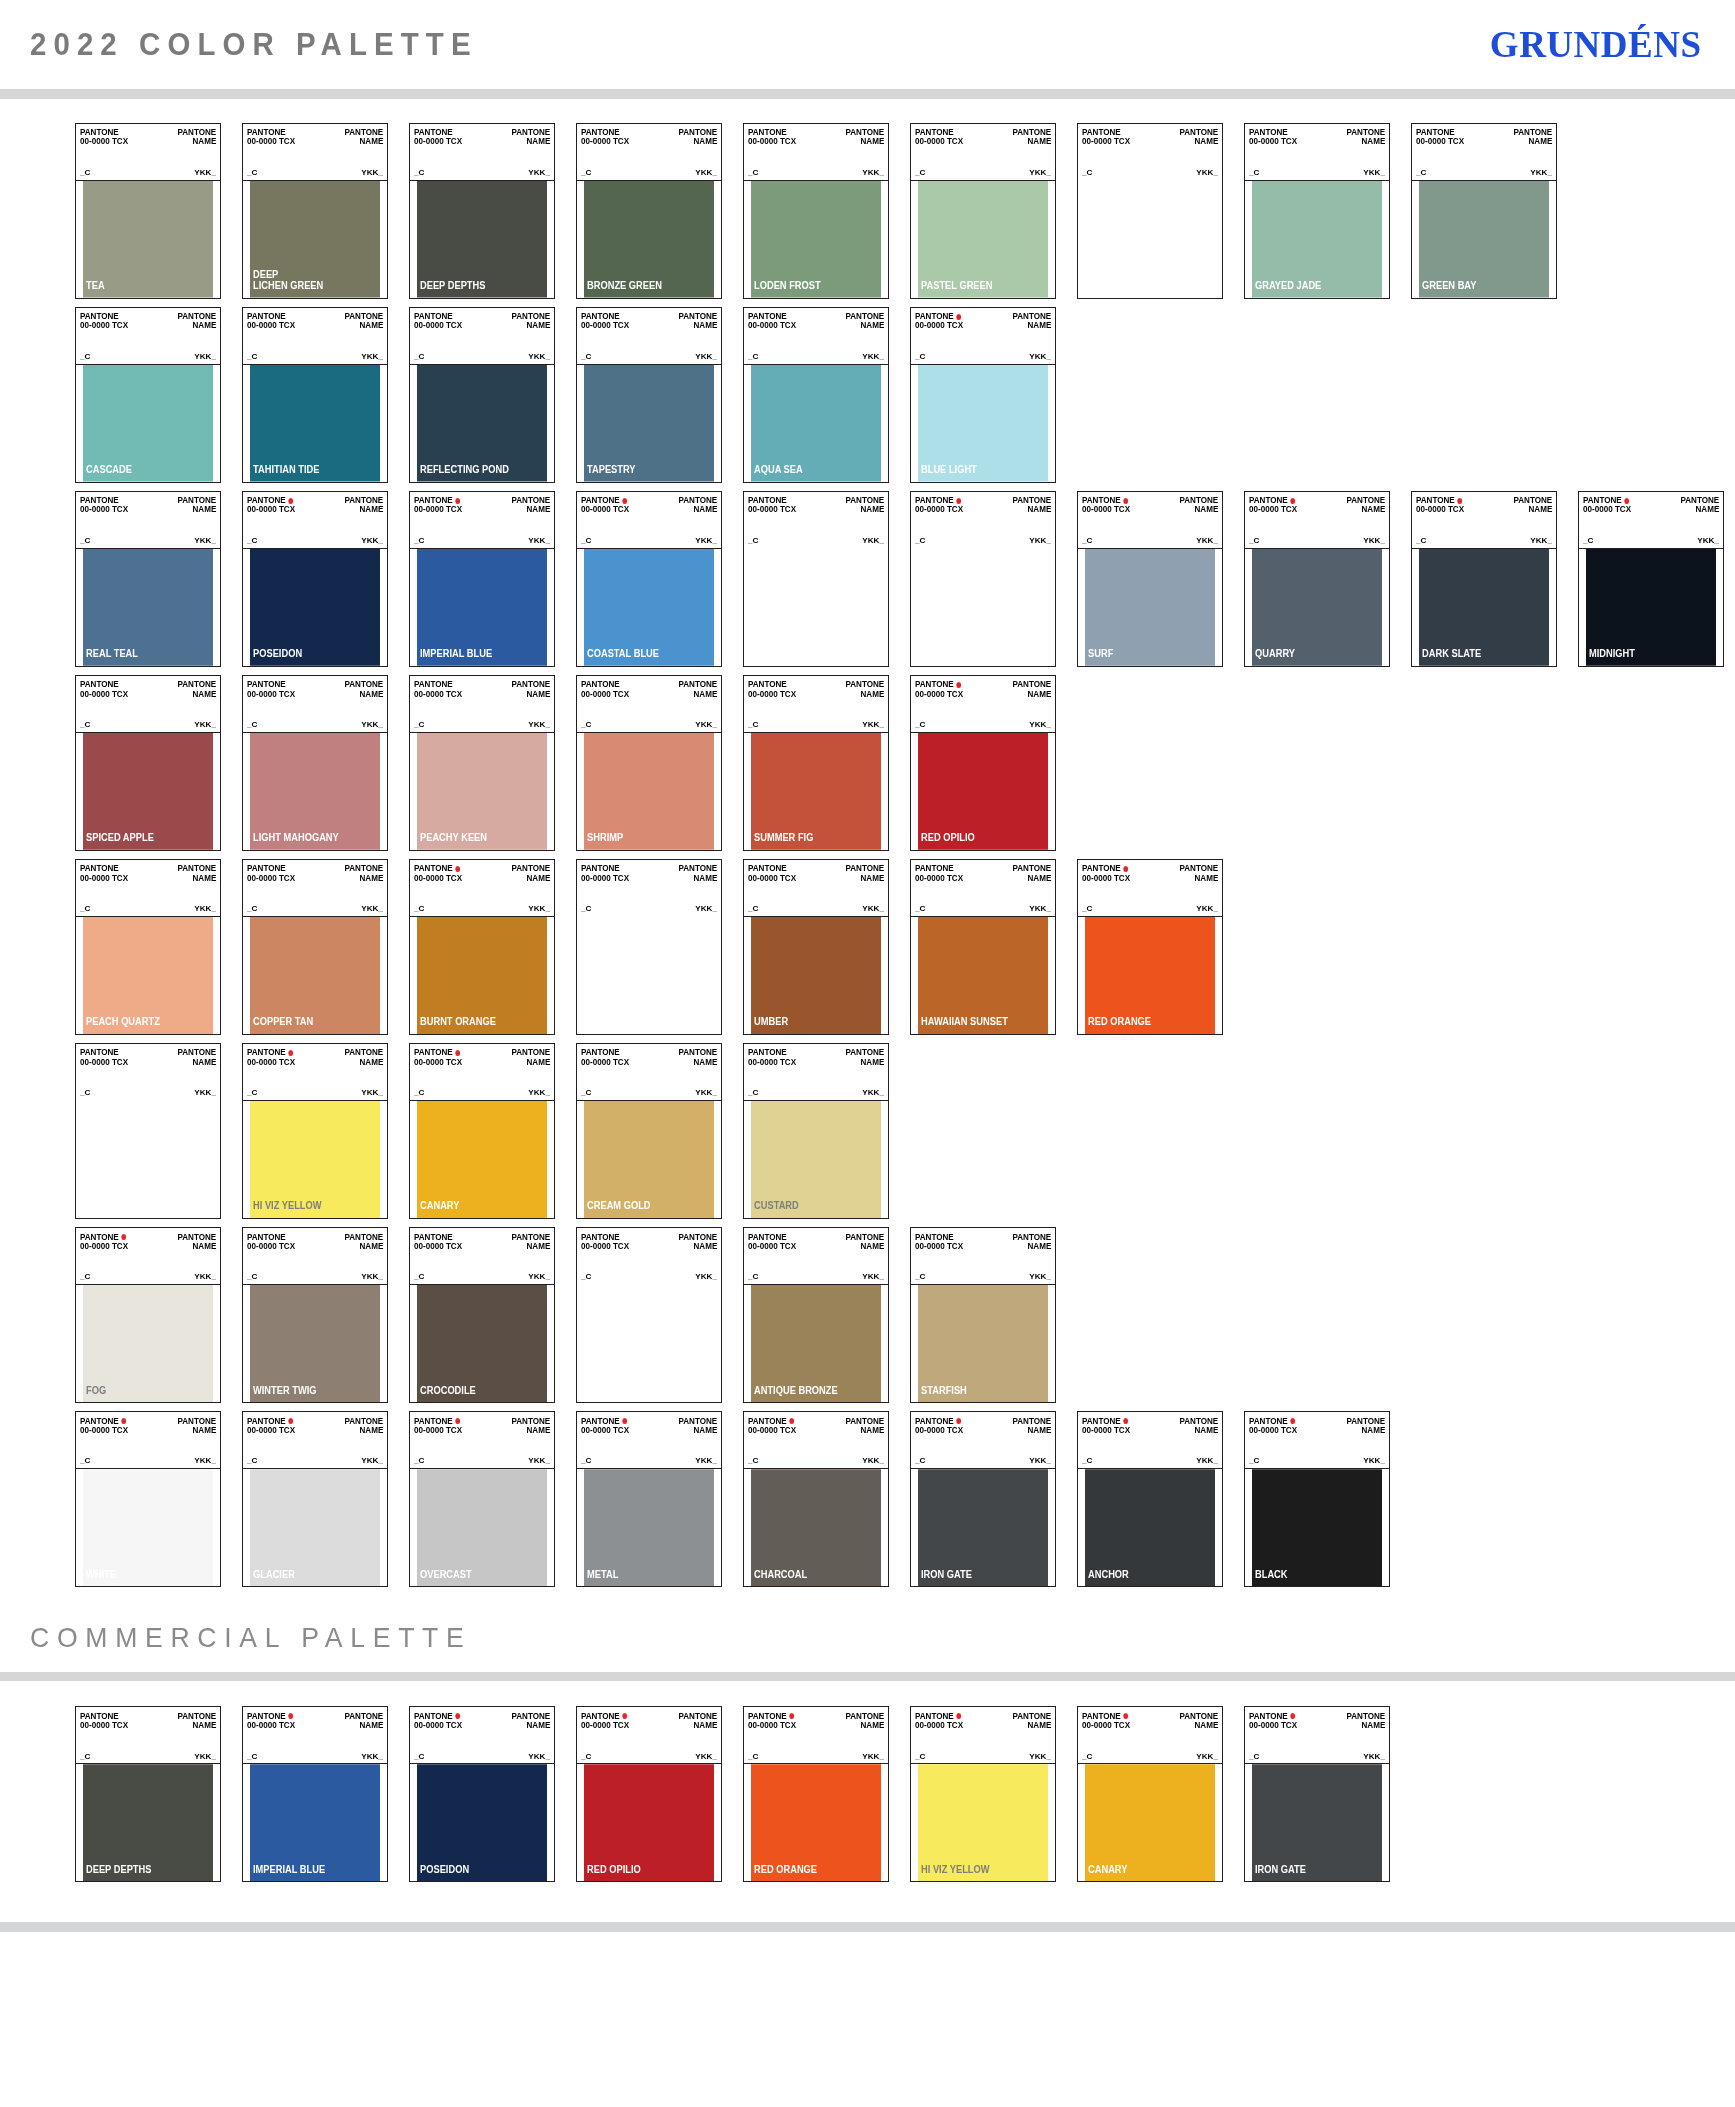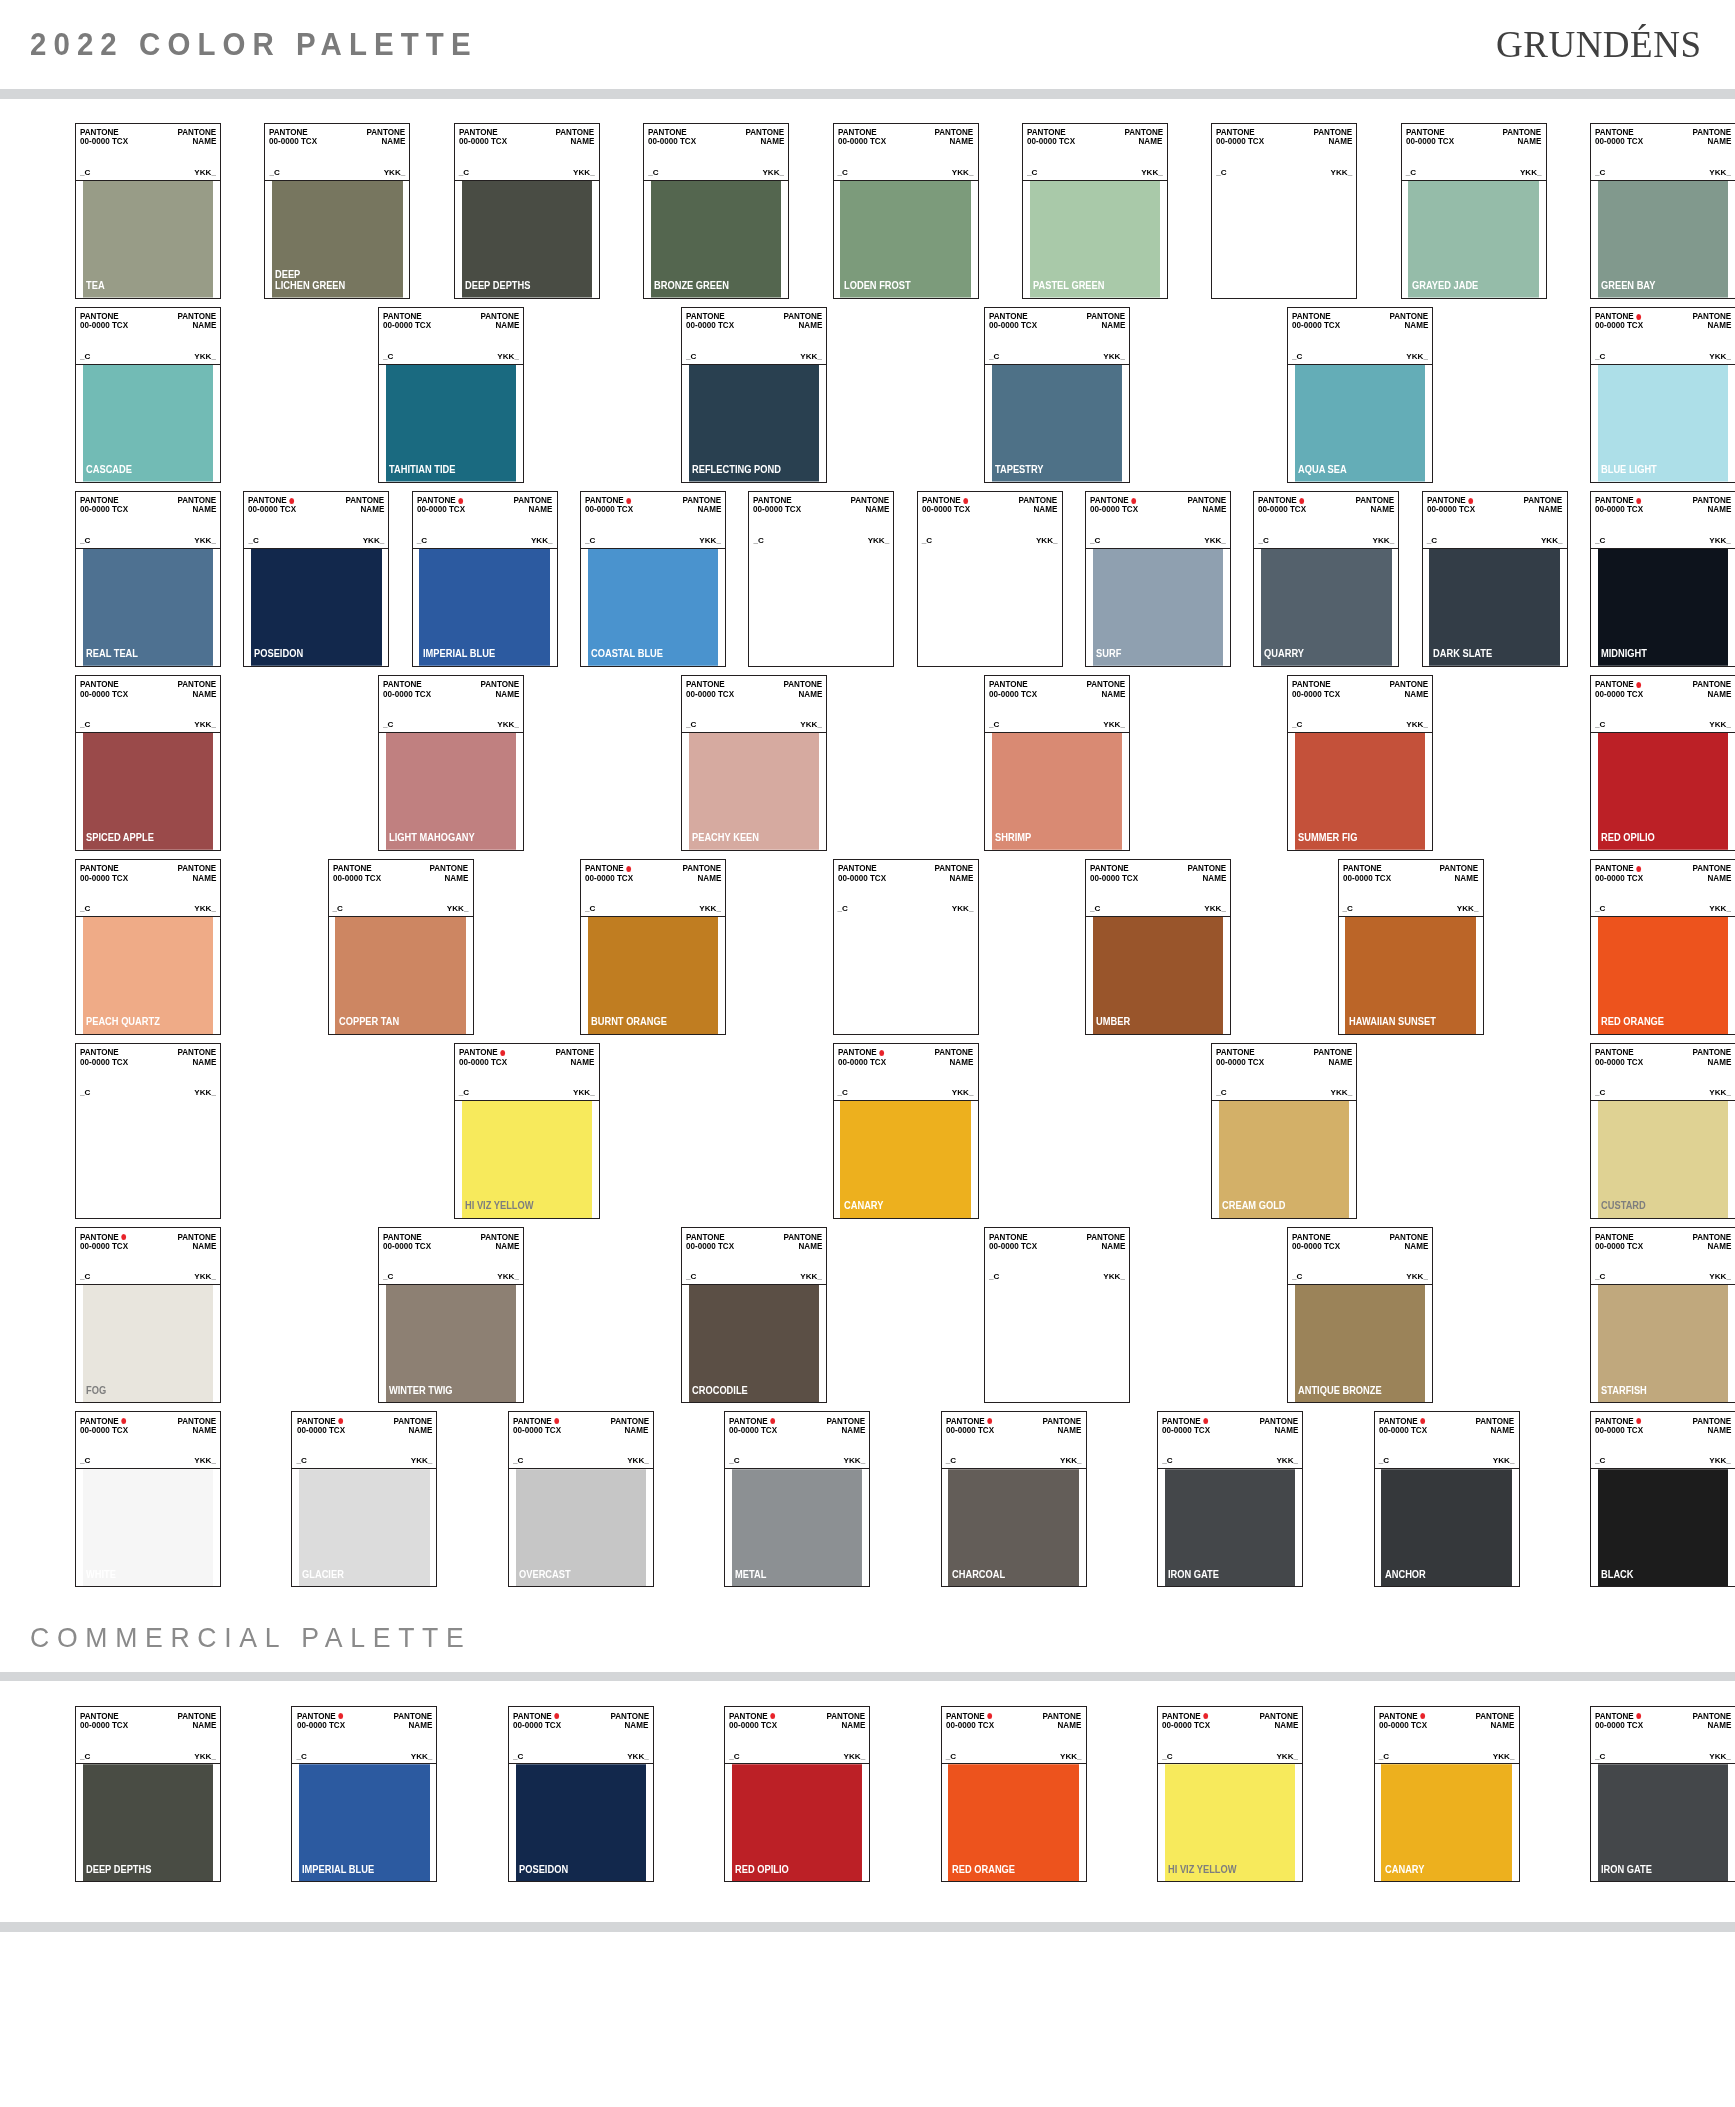--- a/index.html
+++ b/index.html
@@ -24,24 +24,24 @@
     font-weight: bold;
     letter-spacing: 7.7px;
     color: #7b7b7b;
     font-family: "Liberation Sans Narrow", "Liberation Sans", sans-serif;
     transform: scaleX(0.92);
     transform-origin: left center;
     white-space: nowrap;
   }
   .brand-logo {
     font-family: "Liberation Serif", serif;
-    font-weight: normal;
+    font-weight: bold;
     font-size: 37px;
     letter-spacing: 0.5px;
-    color: #404040;
+    color: #1d4ed8;
     white-space: nowrap;
     position: relative;
     padding-right: 4.5px;
   }
   .rule-bar {
     width: 100%;
     height: 10px;
     background: #d4d6d8;
   }
   .rule-bar.thin { height: 9px; }
@@ -58,23 +58,22 @@
     font-weight: normal;
     transform: scaleX(0.95);
     transform-origin: left center;
     white-space: nowrap;
   }
 
   
   .palette-body { padding: 23.5px 0 0 0; }
   .swatch-row {
     display: flex;
-    gap: 12px;
+    gap: 21px;
     padding: 0 0 8.1px 75px;
-    justify-content: space-between;
   }
   .commercial-body { padding: 25px 0 0 0; }
   .commercial-body .swatch-row { padding-left: 75px; }
 
   
   .swatch {
     width: 146px;
     flex: 0 0 146px;
     background: #ffffff;
     border: 1.4px solid #231f20;

